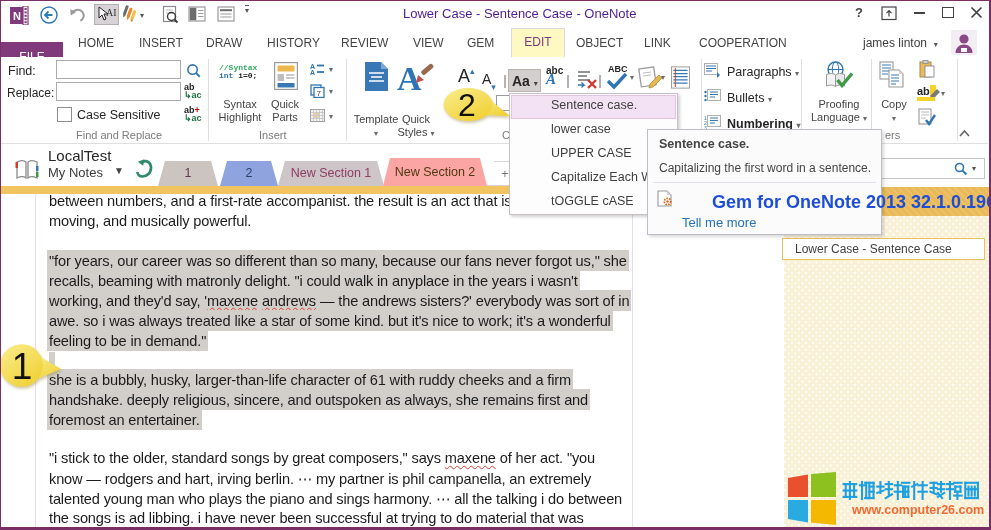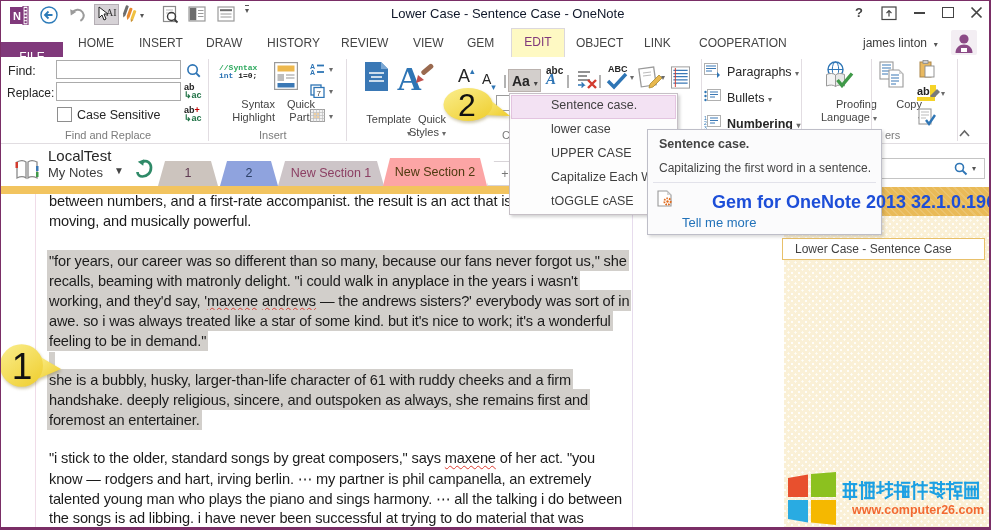--- a/index.html
+++ b/index.html
@@ -4,21 +4,21 @@
 <style>
 html,body{margin:0;padding:0;}
 body{width:991px;height:530px;overflow:hidden;font-family:"Liberation Sans",sans-serif;}
 #win{position:relative;width:991px;height:530px;background:#fff;overflow:hidden;
   border-top:1.5px solid #7a2e66;border-left:1.5px solid #7a2e66;border-right:2px solid #7a2e66;border-bottom:3px solid #7a2e66;box-sizing:border-box;}
 .abs{position:absolute;}
 .nw{white-space:nowrap;}
 
 .seph{position:absolute;width:1px;background:#e2dde2;top:58px;height:82px;}
 .glabel{position:absolute;top:128px;font-size:11px;color:#7b7b7b;white-space:nowrap;}
-.biglabel{font-size:11px;color:#444;text-align:right;line-height:13px;}
+.biglabel{font-size:11px;color:#444;text-align:center;line-height:13px;}
 .dar{color:#6a6a6a;font-size:8px;}
 
 .stab{position:absolute;top:160px;height:25px;line-height:25px;text-align:center;font-size:12.5px;
   clip-path:polygon(7px 0,calc(100% - 7px) 0,100% 100%,0 100%);}
 
 .tl{position:absolute;font-size:14.6px;color:#1c1c1c;white-space:nowrap;letter-spacing:-0.15px;}
 .hl{background:#d2cfcb;padding:2.5px 2px;margin:0 -2px;}
 .sq{text-decoration:underline;text-decoration-style:wavy;text-decoration-color:#e03c31;text-decoration-thickness:1px;text-underline-offset:2px;}
 
 .mi{position:absolute;left:42px;font-size:12.5px;color:#3f3f3f;white-space:nowrap;}
@@ -84,21 +84,21 @@
       <line x1="10" y1="10.5" x2="15.5" y2="10.5" stroke="#9a9a9a"></line>
 </svg>
 
 <svg class="abs" style="left:216px;top:5px;" width="18" height="16" viewBox="0 0 18 16">
   <rect x="1" y="1" width="16" height="14" fill="#fff" stroke="#9a9a9a" stroke-width="1.2"></rect>
   <rect x="3" y="3.2" width="12" height="2" fill="#6d6d6d"></rect>
   <line x1="3.5" y1="8" x2="14.5" y2="8" stroke="#9a9a9a"></line>
       <line x1="3.5" y1="11" x2="14.5" y2="11" stroke="#9a9a9a"></line>
 </svg>
 <div class="abs" style="left:244px;top:4px;font-size:8px;color:#555;border-top:1px solid #555;line-height:9px;">▾</div>
-<div class="abs nw" style="left:390px;top:5px;font-size:13px;color:#0f172a;">Lower Case - Sentence Case - OneNote</div>
+<div class="abs nw" style="left:402px;top:5px;font-size:13px;color:#4c1d95;">Lower Case - Sentence Case - OneNote</div>
 
 <div class="abs" style="left:854px;top:4px;font-size:13px;color:#444;font-weight:bold;">?</div>
 <svg class="abs" style="left:880px;top:5px;" width="16" height="15" viewBox="0 0 16 15">
   <rect x="1" y="1" width="14" height="12.5" fill="none" stroke="#444" stroke-width="1.2"></rect>
   <path d="M8 10.5V5M5.5 7.2L8 4.6l2.5 2.6" fill="none" stroke="#444" stroke-width="1.2"></path>
 </svg>
 <div class="abs" style="left:913px;top:11px;width:11px;height:2px;background:#444;"></div>
 <div class="abs" style="left:941px;top:6px;width:10px;height:9px;border:1.3px solid #444;"></div>
 <svg class="abs" style="left:969px;top:5px;" width="13" height="13" viewBox="0 0 13 13">
   <path d="M1.5 1.5l10 10M11.5 1.5l-10 10" stroke="#444" stroke-width="1.7"></path>
@@ -135,21 +135,21 @@
 <div class="abs" style="left:6px;top:85px;font-size:12px;color:#262626;">Replace:</div>
 <div class="abs" style="left:55px;top:81px;width:125px;height:19px;border:1px solid #ababab;background:#fff;box-sizing:border-box;"></div>
 <svg class="abs" style="left:185px;top:62px;" width="16" height="16" viewBox="0 0 17 17">
   <circle cx="7" cy="7" r="5" fill="none" stroke="#2e75b5" stroke-width="1.7"></circle>
   <line x1="10.8" y1="10.8" x2="14.6" y2="14.6" stroke="#2e75b5" stroke-width="2"></line>
 </svg>
 <div class="abs nw" style="left:183px;top:82px;font-size:9px;font-weight:bold;line-height:8px;color:#222;">ab<br><span style="color:#1e7145;">↳ac</span></div>
 <div class="abs" style="left:56px;top:106px;width:13px;height:13px;border:1px solid #8e8e8e;background:#fff;"></div>
 <div class="abs" style="left:76px;top:107px;font-size:12.5px;color:#262626;">Case Sensitive</div>
 <div class="abs nw" style="left:183px;top:105px;font-size:9px;font-weight:bold;line-height:8px;color:#222;">ab<span style="color:#c00000;">+</span><br><span style="color:#1e7145;">↳ac</span></div>
-<div class="glabel" style="left:64px;">Find and Replace</div>
+<div class="glabel" style="left:75px;">Find and Replace</div>
 <div class="seph" style="left:207px;"></div>
 
 <div class="abs nw" style="left:218px;top:63px;font-family:'Liberation Mono',monospace;font-size:8px;font-weight:bold;line-height:8px;"><span style="color:#2faa5f;">//Syntax</span><br><span style="color:#2e75b5;">int&nbsp;<span style="color:#222;">i=0;</span></span></div>
 <div class="abs biglabel" style="left:204px;top:97px;width:70px;">Syntax<br>Highlight</div>
 <svg class="abs" style="left:273px;top:61px;" width="24" height="28" viewBox="0 0 24 28">
   <rect x="0.6" y="0.6" width="22.8" height="26.8" fill="#fff" stroke="#9a9a9a" stroke-width="1.2"></rect>
   <rect x="3.5" y="3.5" width="17" height="6" fill="#edb84e"></rect>
   <rect x="3.5" y="12" width="6.5" height="7" fill="#bdbdbd"></rect>
   <line x1="12" y1="13" x2="20.5" y2="13" stroke="#bdbdbd" stroke-width="1.6"></line>
   <line x1="12" y1="16" x2="20.5" y2="16" stroke="#bdbdbd" stroke-width="1.6"></line>

